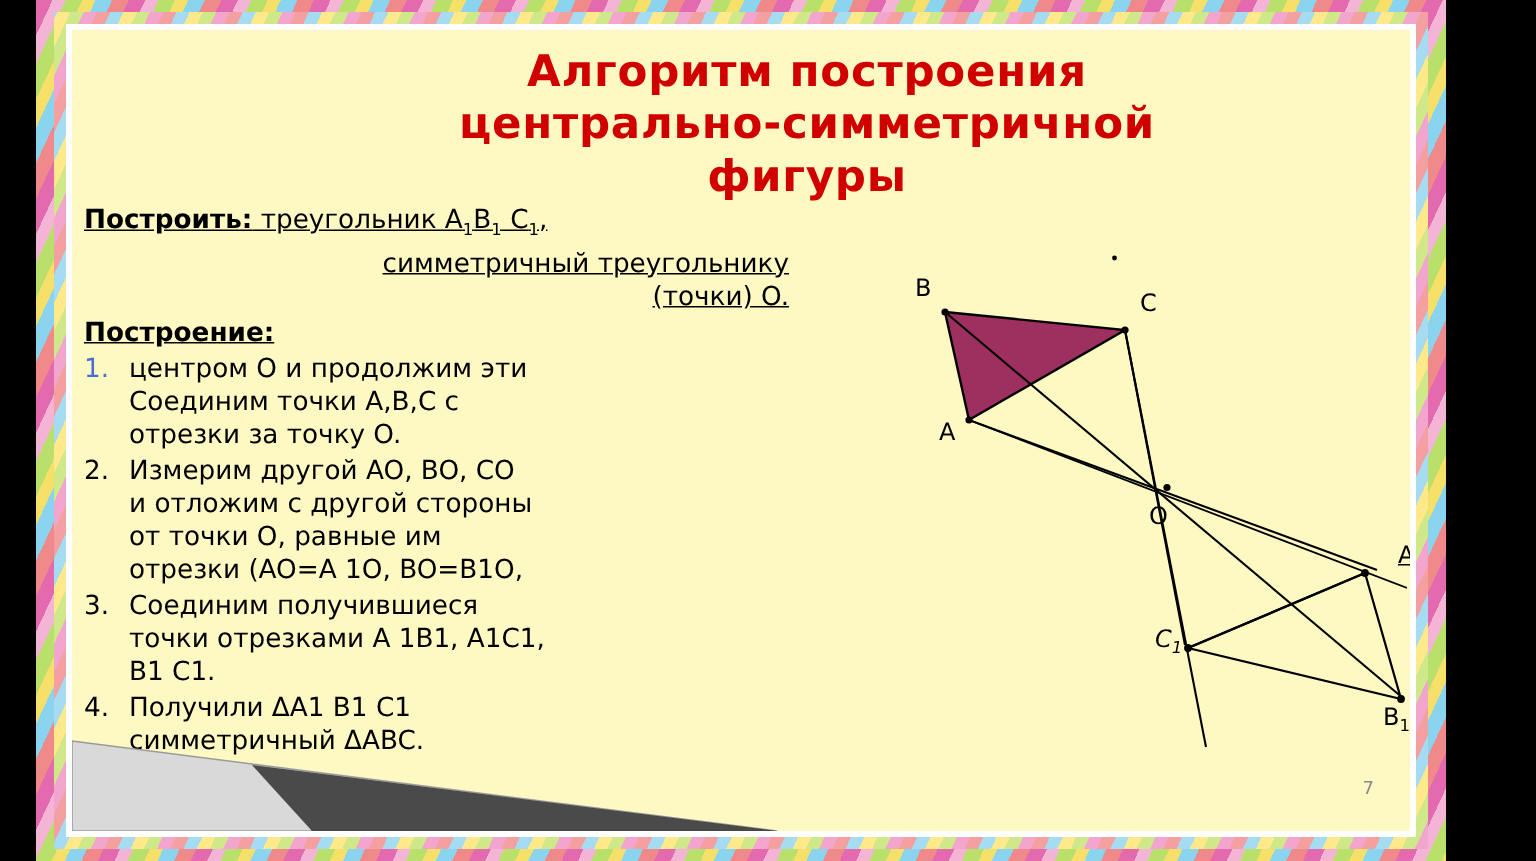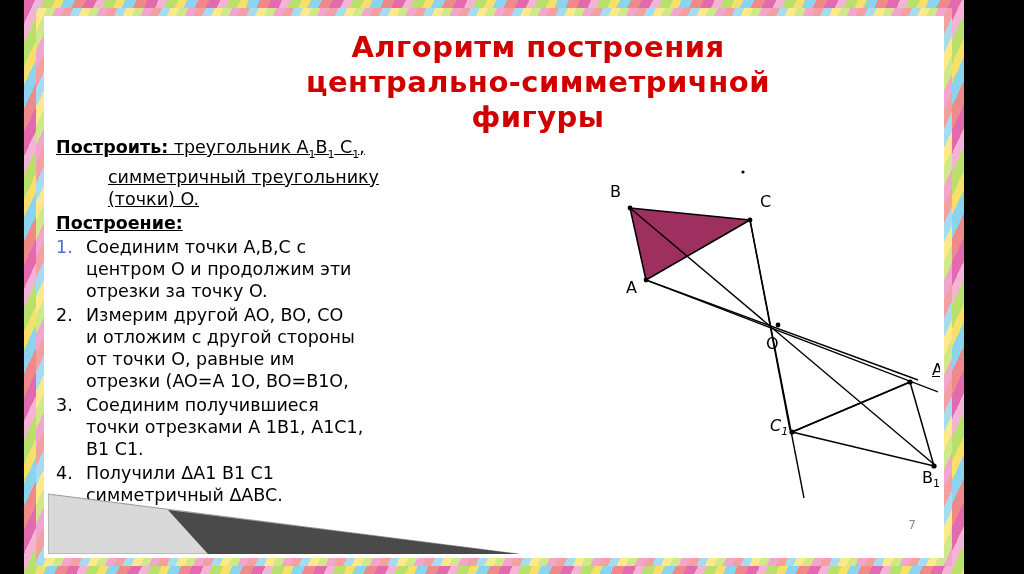--- a/index.html
+++ b/index.html
@@ -23,41 +23,41 @@
     position:absolute;left:44px;top:16px;width:900px;height:542px;
     background:#ffffff;
   }
   .frame-inner-b{
     position:absolute;left:36px;top:8px;width:916px;height:558px;
     background:
       repeating-linear-gradient(295deg,#f2a6cd 0 8px,#cfe98a 8px 16px,#ffe98a 16px 24px,#a6dcf2 24px 32px,#f5a0a0 32px 40px);
   }
   .canvas{
     position:absolute;left:48px;top:20px;width:892px;height:534px;
-    background:#ffffff;
+    background:#fef9c3;
     overflow:hidden;
   }
   .title{
     position:absolute;left:130px;top:10px;width:720px;
     text-align:center;
     color:#d00000;
     font-weight:bold;
     font-size:29px;
     line-height:35px;
     letter-spacing:0.5px;
   }
   .body-text{
     position:absolute;left:8px;top:116px;width:470px;
     font-size:17.5px;
     line-height:22px;
     color:#000;
   }
   .p{margin:0 0 0 0;text-decoration:underline;}
   .lead{font-weight:bold;}
-  .indent{margin-left:52px;}
+  .indent{margin-left:52px;text-align:right;}
   .numrow{display:flex;margin-top:2px;}
   .numrow .num{width:30px;flex:none;}
   .numrow .num.blue{color:#4a6fd4;}
   .numrow .txt{flex:1;}
   .sub{font-size:11px;vertical-align:sub;}
   .figure{
     position:absolute;left:470px;top:110px;width:420px;height:390px;
   }
   .pagenum{
     position:absolute;right:24px;bottom:22px;
@@ -94,22 +94,22 @@
         <span class="lead">Построить:</span><span> треугольник A</span><span class="sub">1</span><span>B</span><span class="sub">1</span><span> C</span><span class="sub">1</span><span>,</span>
       </div>
       <div class="p indent">симметричный треугольнику</div>
       <div class="p indent">(точки) O.</div>
 
       <div class="p lead" style="margin-top:2px;">Построение:</div>
 
       <div class="numrow">
         <div class="num blue">1.</div>
         <div class="txt">
+          <div>центром O  и продолжим эти</div>
           <div>Соединим точки A,B,C с</div>
-          <div>центром O  и продолжим эти</div>
           <div>отрезки за точку O.</div>
         </div>
       </div>
 
       <div class="numrow">
         <div class="num">2.</div>
         <div class="txt">
           <div> Измерим другой AO, BO, CO</div>
           <div> и отложим с другой стороны</div>
           <div>от точки O, равные им</div>

